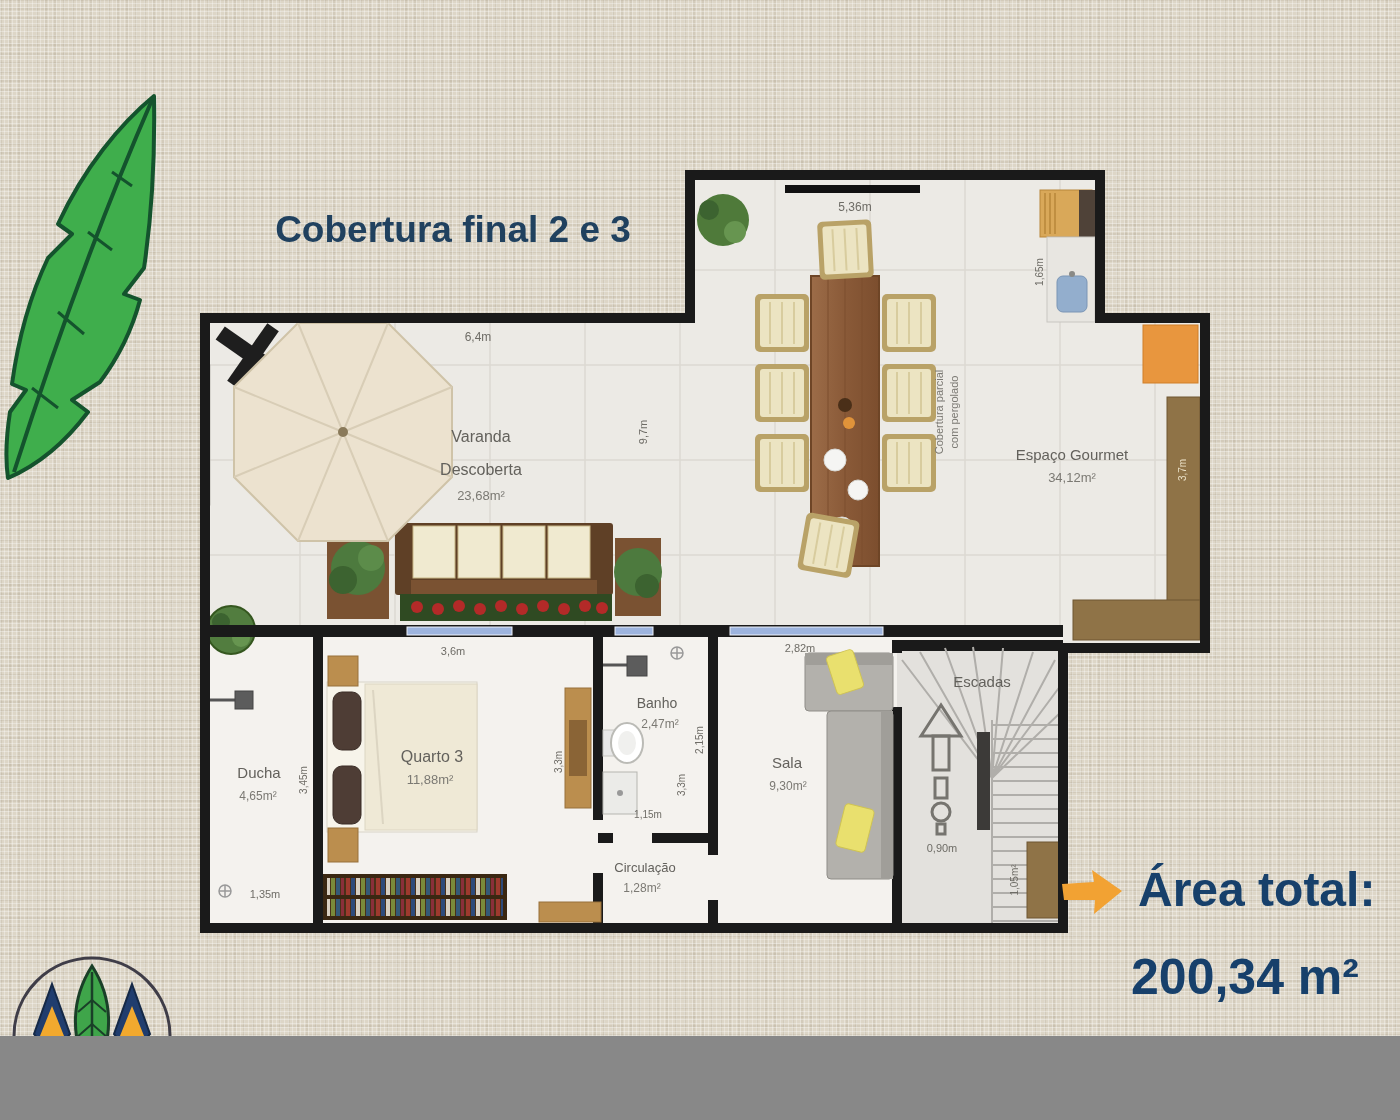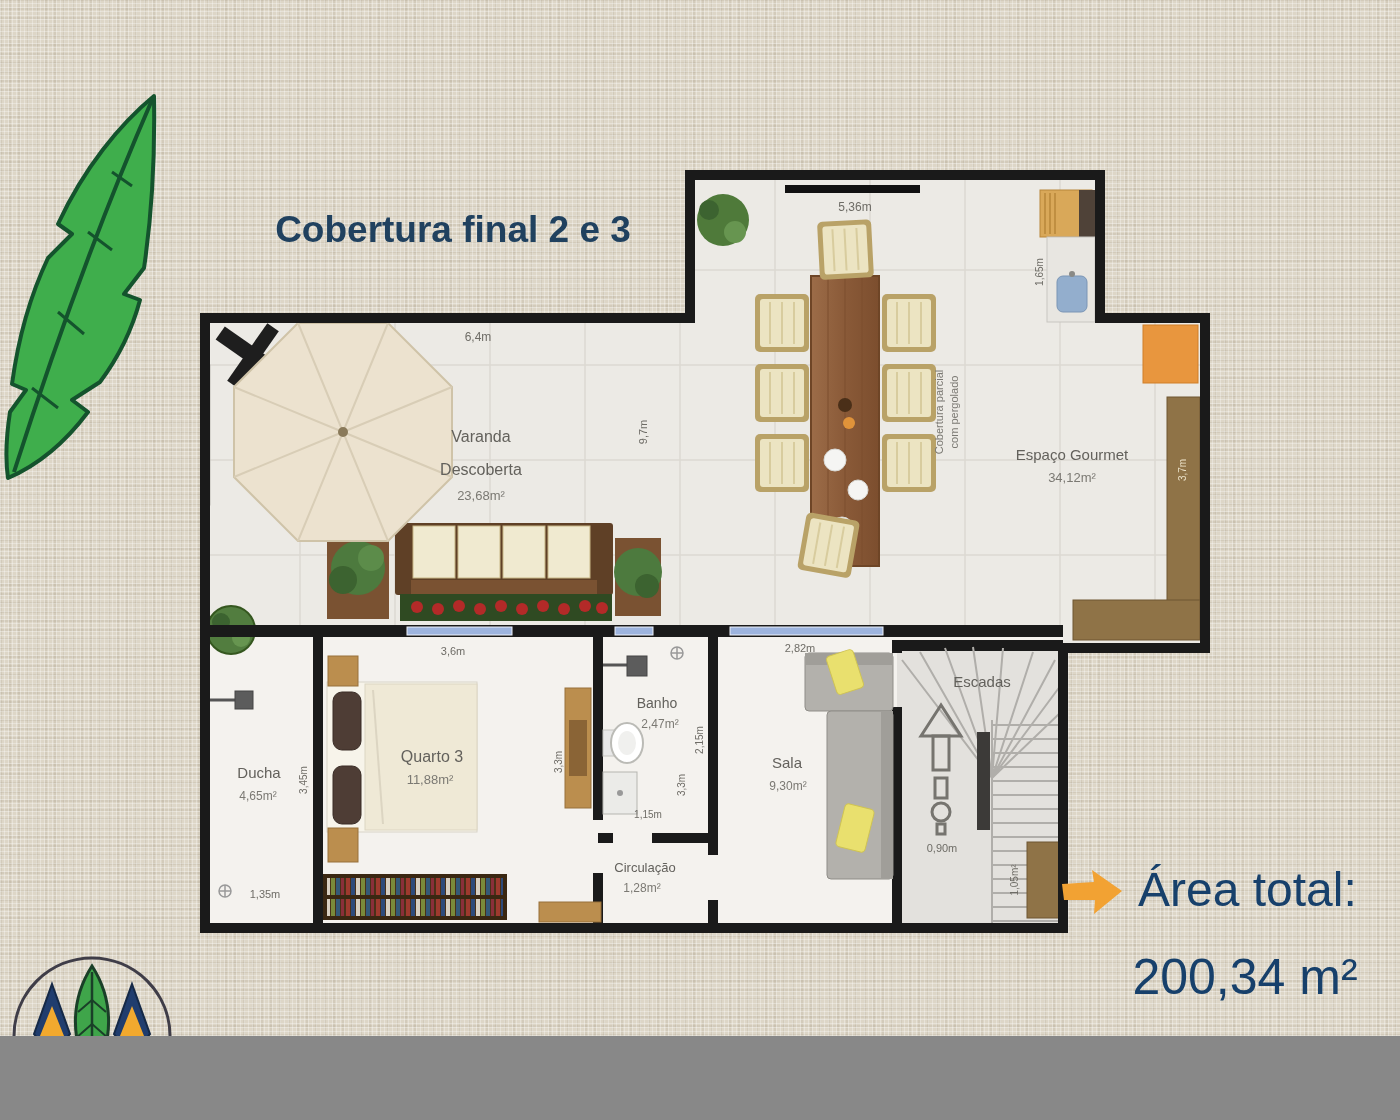--- a/index.html
+++ b/index.html
@@ -11,22 +11,22 @@
       repeating-linear-gradient(0deg, rgba(255,255,255,.30) 0 1px, rgba(0,0,0,0) 1px 4px),
       repeating-linear-gradient(90deg, rgba(255,255,255,.30) 0 1px, rgba(0,0,0,0) 1px 4px),
       repeating-linear-gradient(0deg, rgba(120,104,78,.10) 0 2px, rgba(0,0,0,0) 2px 9px),
       repeating-linear-gradient(90deg, rgba(120,104,78,.10) 0 2px, rgba(0,0,0,0) 2px 9px);
   }
   .abs{position:absolute;}
   #title{
     left:248px;top:208px;width:410px;text-align:center;
     color:#20415f;font-weight:bold;font-size:37px;line-height:1.18;
   }
-  #total-label{left:1138px;top:862px;color:#17406b;font-weight:normal;font-size:48px;}
-  #total-value{left:1100px;top:948px;width:290px;text-align:center;color:#17406b;font-weight:normal;font-size:50px;}
+  #total-label{left:1138px;top:862px;color:#17406b;font-weight:bold;font-size:48px;}
+  #total-value{left:1100px;top:948px;width:290px;text-align:center;color:#17406b;font-weight:bold;font-size:50px;}
   #bottom-strip{left:1218px;top:1106px;width:182px;height:14px;background:#3a3936;}
   svg text{font-family:"Liberation Sans",sans-serif;}
   .room-name{fill:#63615c;}
   .room-area{fill:#7b7973;}
   .dim{fill:#6e6c66;}
 </style>
 </head>
 <body>
 
 <div id="canvas">

